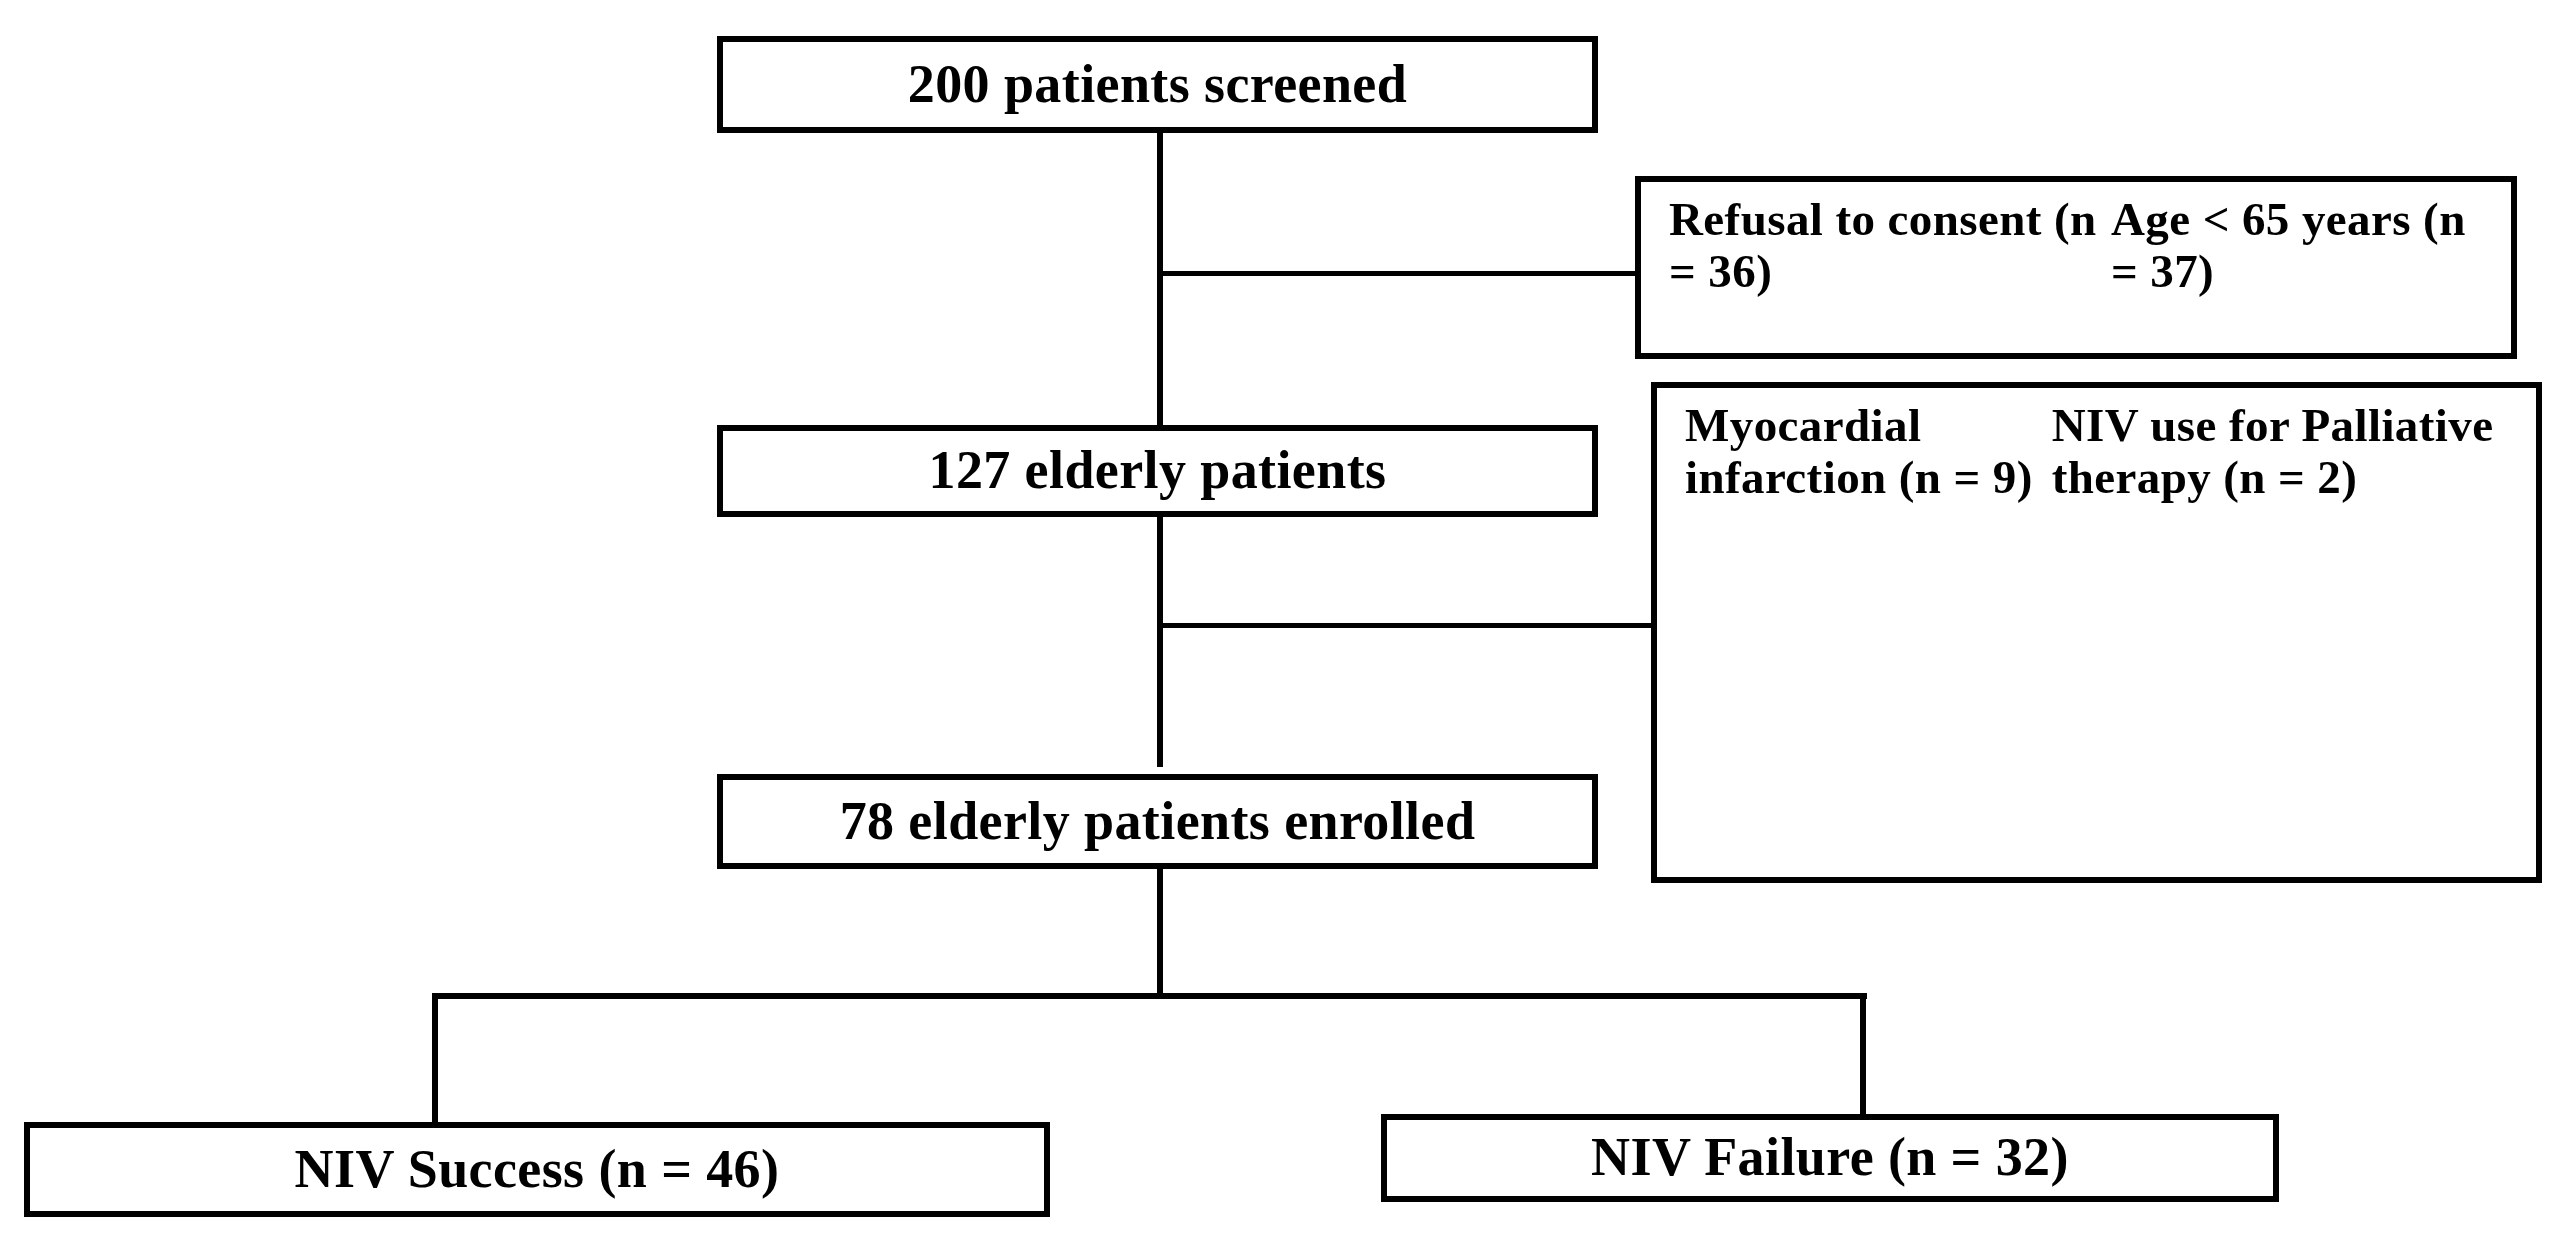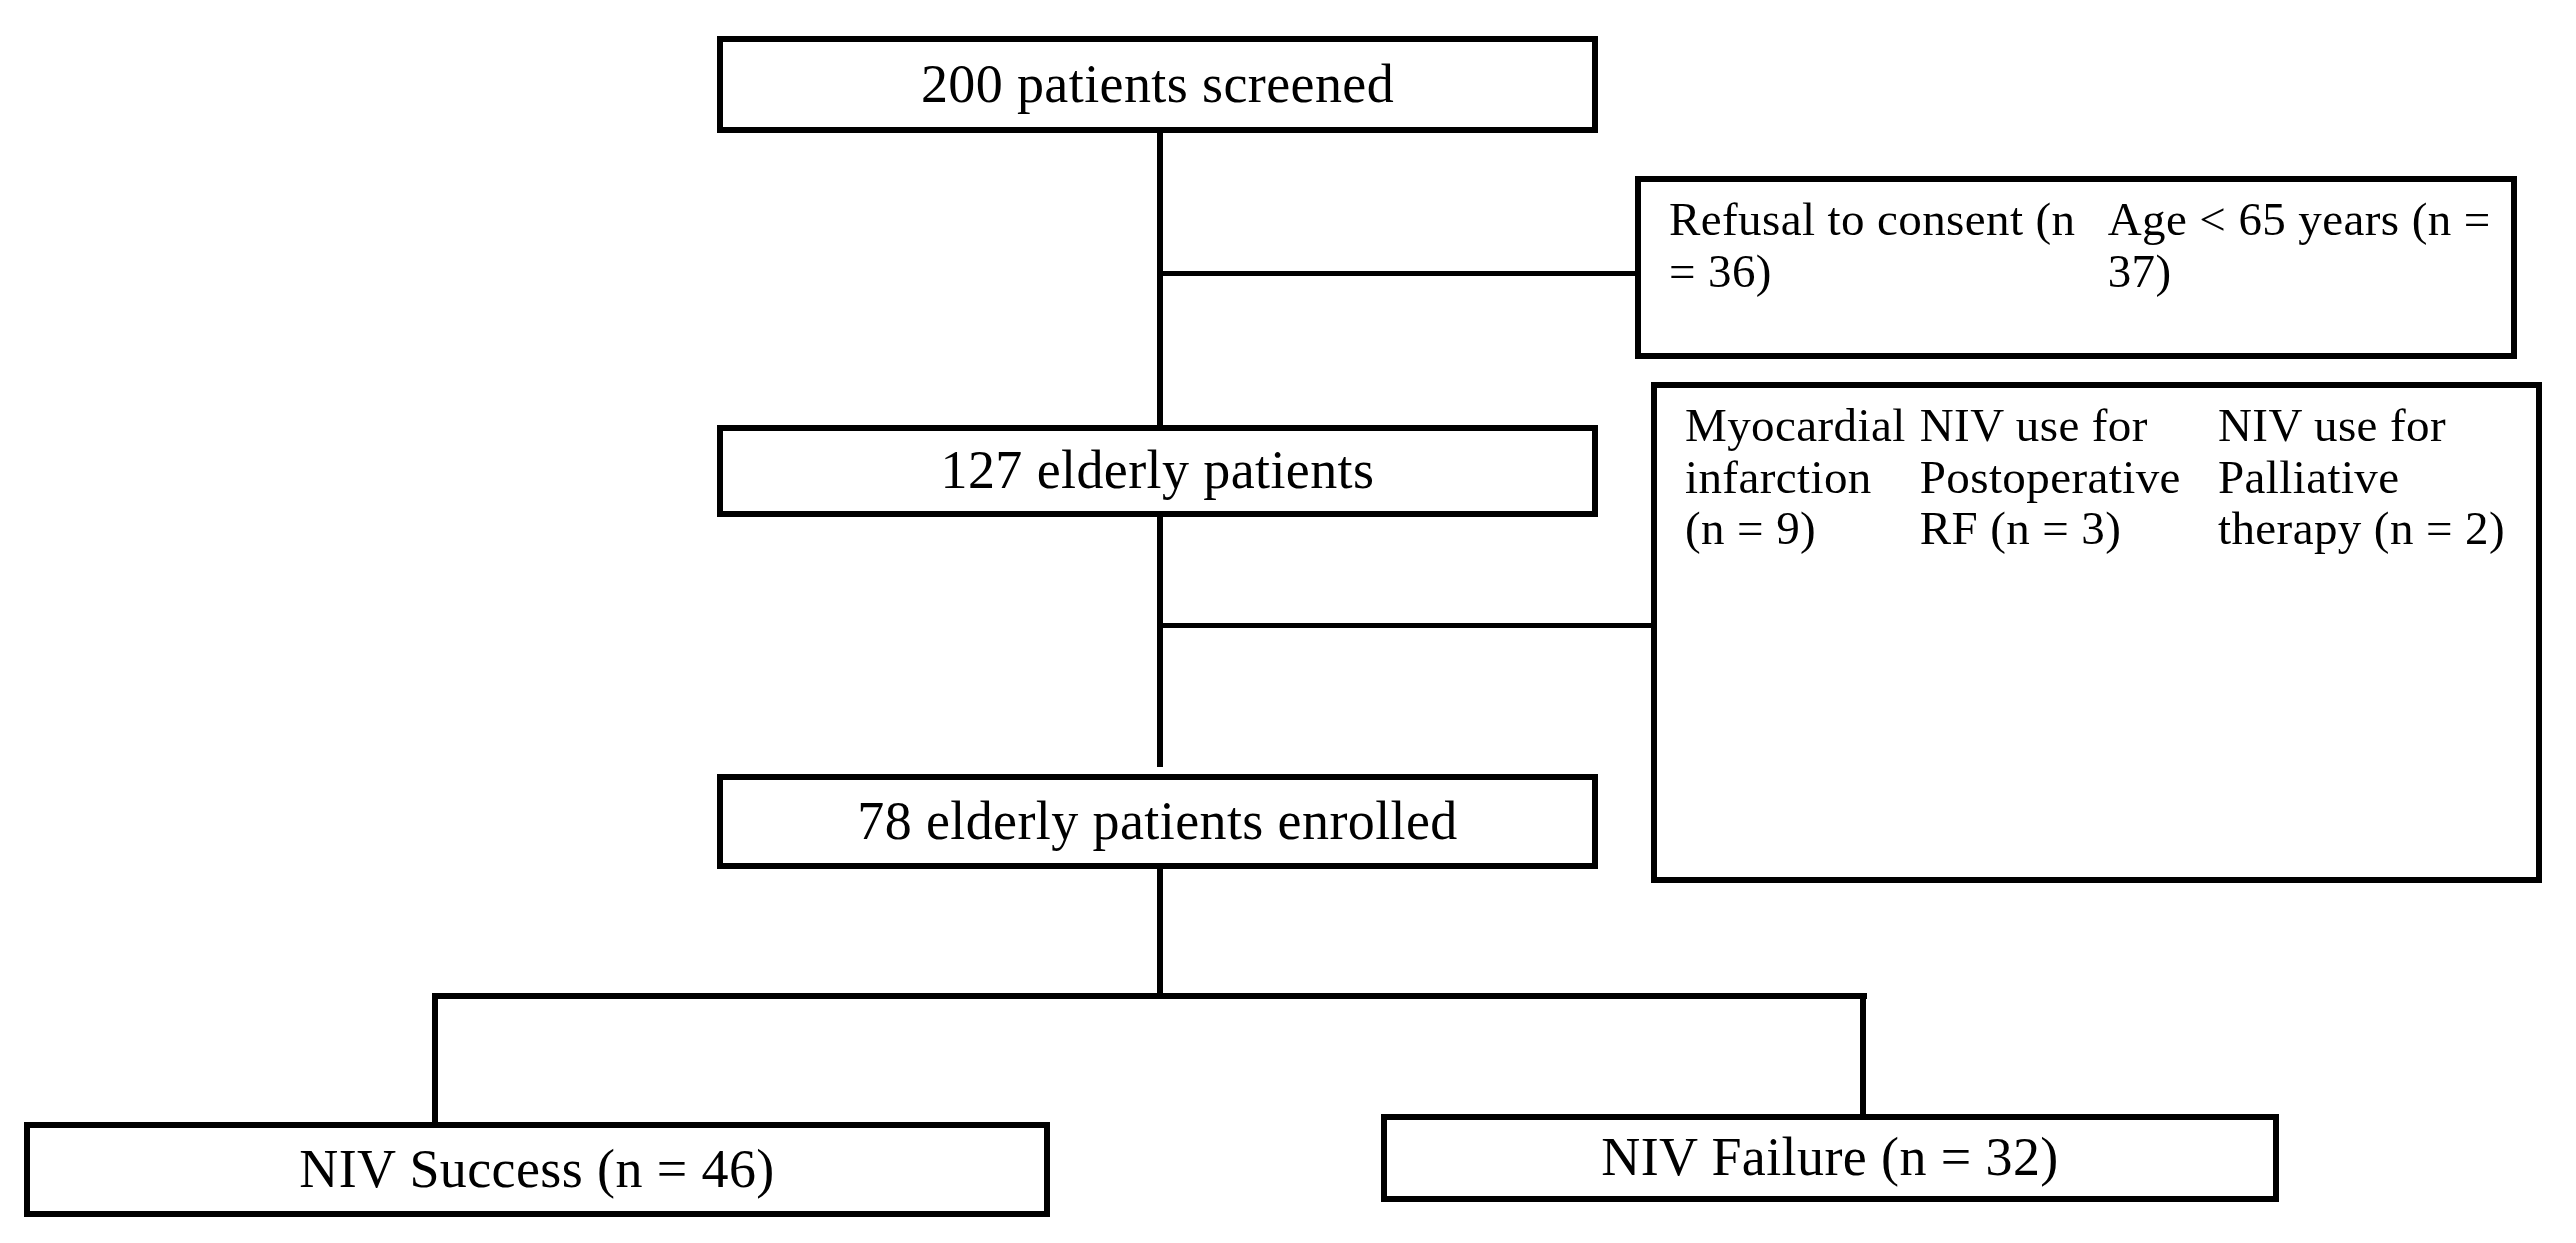--- a/index.html
+++ b/index.html
@@ -6,21 +6,21 @@
     margin: 0;
     padding: 0;
     background: #ffffff;
   }
   #canvas {
     position: relative;
     width: 2576px;
     height: 1243px;
     background: #ffffff;
     font-family: "Liberation Serif", "DejaVu Serif", serif;
-    font-weight: 400;
+    font-weight: 700;
     color: #000000;
   }
   .box {
     position: absolute;
     background: #ffffff;
     border: 6px solid #000000;
     box-sizing: border-box;
     display: flex;
     align-items: center;
     justify-content: center;
@@ -81,21 +81,20 @@
     <span>Refusal to consent (n = 36)</span>
     <span>Age &lt; 65 years (n = 37)</span>
   </div>
 
   <div class="box" id="box-elderly">
     <span>127 elderly patients</span>
   </div>
 
   <div class="box multi" id="box-excl2">
     <span>Myocardial infarction (n = 9)</span>
-    <span>NIV use for Postoperative RF (n = 3)</span>
     <span>NIV use for Palliative therapy (n = 2)</span>
   </div>
 
   <div class="box" id="box-enrolled">
     <span>78 elderly patients enrolled</span>
   </div>
 
   <div class="box" id="box-success">
     <span>NIV Success (n = 46)</span>
   </div>

